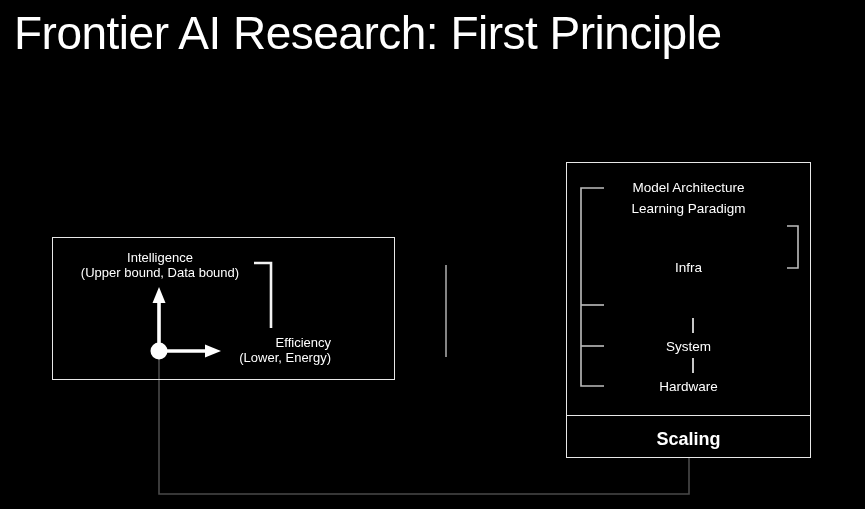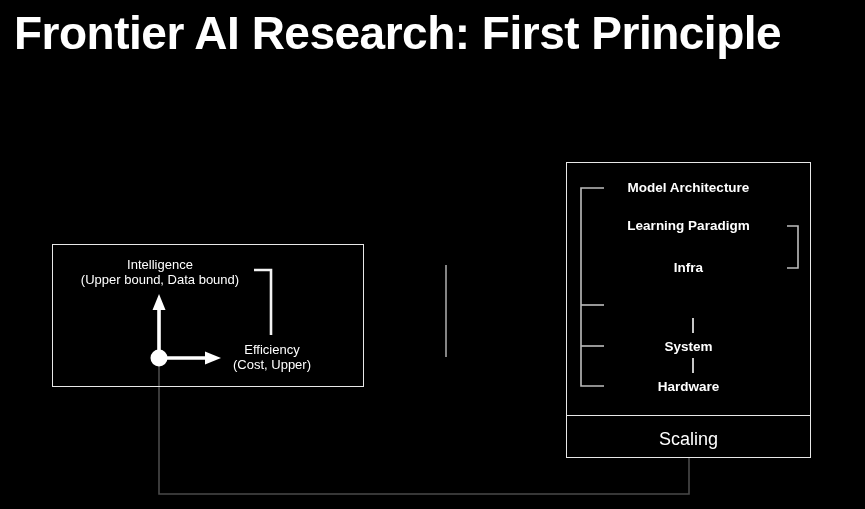--- a/index.html
+++ b/index.html
@@ -6,59 +6,59 @@
   body{
     width:865px;height:509px;
     background:#000;
     position:relative;
     overflow:hidden;
     font-family:"Liberation Sans","DejaVu Sans",sans-serif;
     color:#fff;
   }
   .title{
     position:absolute;left:14px;top:6px;width:840px;
-    font-size:46px;font-weight:700;letter-spacing:-0.5px;
+    font-size:46px;font-weight:400;letter-spacing:-0.5px;
     color:#fff;white-space:nowrap;
   }
   svg.overlay{
     position:absolute;left:0;top:0;width:865px;height:509px;
   }
   
   .axes-box{
-    position:absolute;left:52px;top:237px;width:312px;height:143px;
-    border:1.5px solid #e8e8e8;box-sizing:border-box;margin-top:7px;
+    position:absolute;left:52px;top:237px;width:343px;height:143px;
+    border:1.5px solid #e8e8e8;box-sizing:border-box;
   }
   .axes-box .y-label{
     position:absolute;left:2px;top:12px;width:210px;
     text-align:center;font-size:13px;line-height:15px;color:#fff;
   }
   .axes-box .x-label{
     position:absolute;left:160px;top:97px;width:118px;
-    text-align:center;font-size:13px;line-height:15px;color:#fff;
+    text-align:right;font-size:13px;line-height:15px;color:#fff;
   }
   .axes-box svg.axes-graphic{
     position:absolute;left:0;top:0;width:282px;height:140px;
   }
   
   .pillars-box{
     position:absolute;left:566px;top:162px;width:245px;height:296px;
     border:1.5px solid #e8e8e8;box-sizing:border-box;
   }
   .pillars-main{
     position:absolute;left:0;top:0;width:100%;height:252px;
   }
   .pillar{
     position:absolute;left:0;width:100%;height:20px;line-height:20px;
-    text-align:center;font-size:13.5px;font-weight:700;color:#fff;
+    text-align:center;font-size:13.5px;font-weight:400;color:#fff;
   }
   .scaling-row{
     position:absolute;left:0;top:252px;width:100%;height:47px;
     border-top:1.5px solid #e8e8e8;box-sizing:border-box;
     display:flex;align-items:center;justify-content:center;
-    font-size:18px;font-weight:400;color:#fff;
+    font-size:18px;font-weight:700;color:#fff;
   }
   svg.brackets{
     position:absolute;left:0;top:0;width:242px;height:292px;
   }
 </style>
 </head>
 <body>
 
 <div class="slide">
 
@@ -83,39 +83,39 @@
       <line x1="106" y1="113" x2="106" y2="64" stroke="#ffffff" stroke-width="3.6"></line>
       <polygon points="106,49 99.5,65 112.5,65" fill="#ffffff"></polygon>
 
       <line x1="106" y1="113" x2="153" y2="113" stroke="#ffffff" stroke-width="3.6"></line>
       <polygon points="168,113 152,106.5 152,119.5" fill="#ffffff"></polygon>
 
       <circle cx="106" cy="113" r="8.5" fill="#ffffff"></circle>
     </svg>
     <div class="x-label">
       <div>Efficiency</div>
-      <div>(Cost, Upper)</div>
+      <div>(Lower, Energy)</div>
     </div>
   </div>
 
   <div class="pillars-box">
     <svg class="brackets" viewBox="0 0 242 292" aria-hidden="true">
 
       <path d="M37 25 L14 25 L14 223 L37 223" stroke="#bdbdbd" stroke-width="1.6" fill="none"></path>
       <line x1="14" y1="142" x2="37" y2="142" stroke="#bdbdbd" stroke-width="1.6"></line>
       <line x1="14" y1="183" x2="37" y2="183" stroke="#bdbdbd" stroke-width="1.6"></line>
 
       <path d="M220 63 L231 63 L231 105 L220 105" stroke="#bdbdbd" stroke-width="1.6" fill="none"></path>
 
       <line x1="126" y1="155" x2="126" y2="170" stroke="#dddddd" stroke-width="1.8"></line>
       <line x1="126" y1="195" x2="126" y2="210" stroke="#dddddd" stroke-width="1.8"></line>
     </svg>
     <div class="pillars-main">
       <div class="pillar" style="top:15px">Model Architecture</div>
-      <div class="pillar" style="top:53px">Learning Paradigm</div>
+      <div class="pillar" style="top:36px">Learning Paradigm</div>
       <div class="pillar" style="top:95px">Infra</div>
       <div class="pillar" style="top:174px">System</div>
       <div class="pillar" style="top:214px">Hardware</div>
     </div>
     <div class="scaling-row">
       <span>Scaling</span>
     </div>
   </div>
 
 </div>

